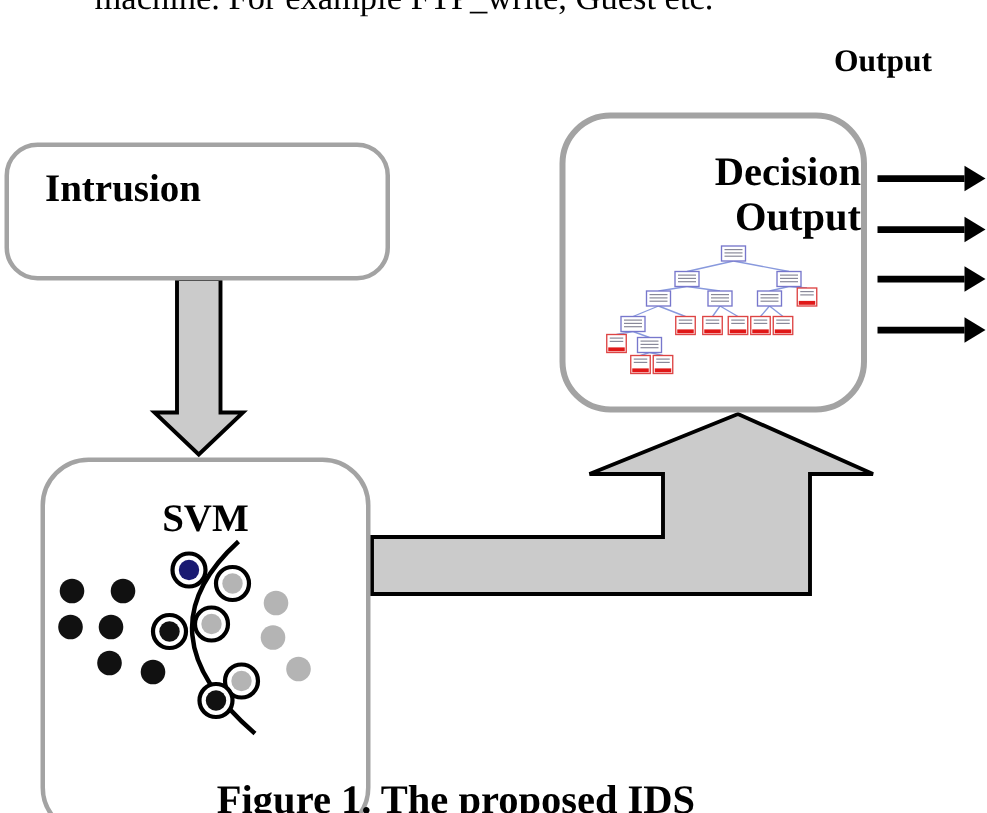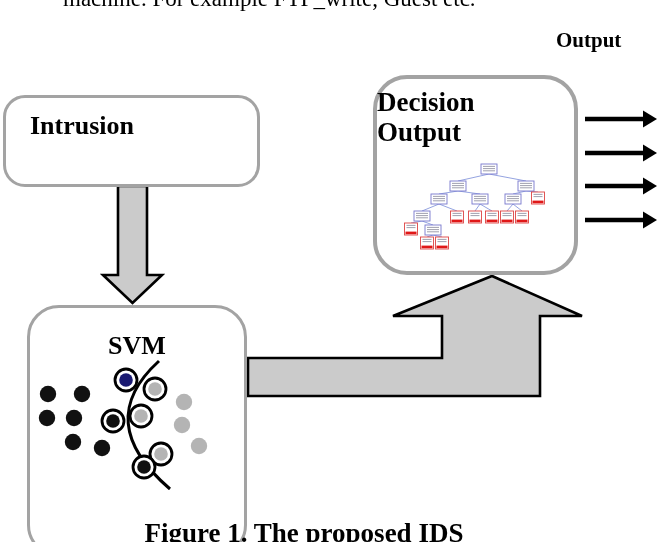--- a/index.html
+++ b/index.html
@@ -12,21 +12,21 @@
   .box{
     position:absolute;background:#fff;border:3px solid #a3a3a3;box-sizing:border-box;
     z-index:2;
   }
   .box-intrusion{left:3px;top:95px;width:257px;height:92px;border-radius:22px;}
   .box-svm{left:27px;top:305px;width:220px;height:252px;border-radius:32px;}
   .box-decision{left:373px;top:75px;width:205px;height:200px;border-radius:34px;border-width:4px;}
   .box-title{font-weight:bold;font-size:26px;line-height:31px;}
   .intrusion-text{padding:12px 0 0 24px;}
   .svm-title{text-align:center;padding-top:22px;}
-  .decision-text{text-align:left;padding-top:8px;font-size:27px;line-height:30px;}
+  .decision-text{text-align:right;padding-top:20px;font-size:27px;line-height:30px;}
   .top-text{
     position:absolute;left:63px;top:-14px;font-size:23px;white-space:nowrap;z-index:4;
   }
   .output-label{
     position:absolute;left:556px;top:28px;font-size:21px;font-weight:bold;z-index:4;
   }
   .caption{
     position:absolute;left:144px;top:518px;width:320px;text-align:center;
     font-size:27px;font-weight:bold;white-space:nowrap;z-index:4;
   }

